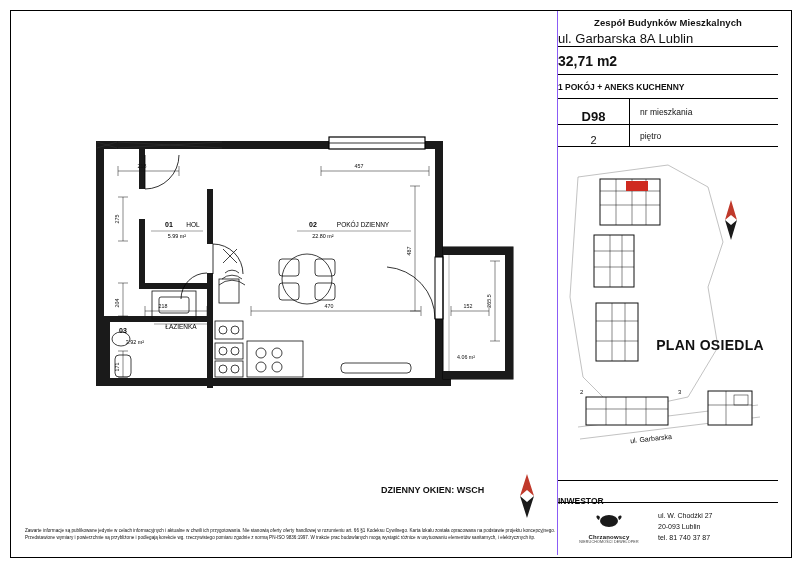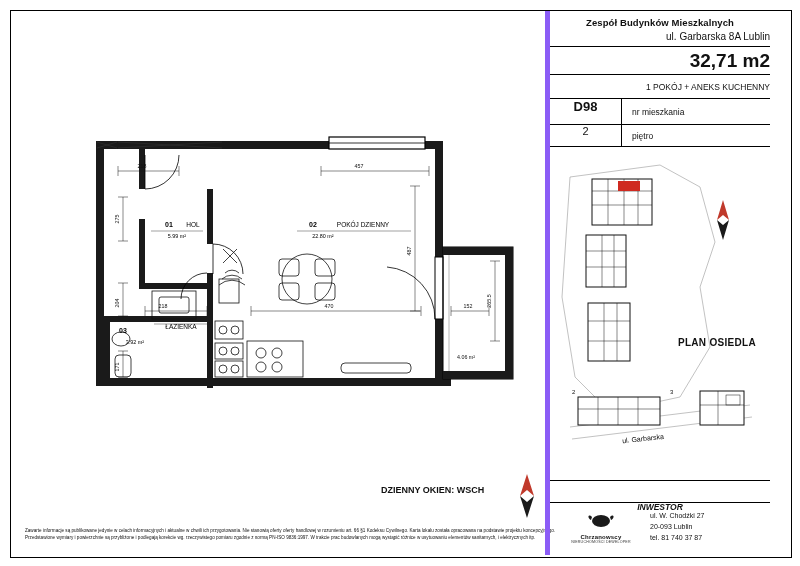--- a/index.html
+++ b/index.html
@@ -1,48 +1,48 @@
 <!DOCTYPE html>
 <html><head>
 <meta charset="utf-8">
 <style>
   html,body{margin:0;padding:0;background:#ffffff;}
   body{width:800px;height:566px;position:relative;font-family:"Liberation Sans",sans-serif;color:#111;overflow:hidden;}
   .sheet{position:absolute;left:0;top:0;width:800px;height:566px;}
   .frame{position:absolute;left:10px;top:10px;width:780px;height:546px;border:1px solid #000;}
 
   
-  .rpanel{position:absolute;left:545px;top:11px;width:220px;height:544px;border-left:5px solid #8b5cf6;}
+  .rpanel{position:absolute;left:557px;top:11px;width:220px;height:544px;border-left:1px solid #8b5cf6;}
   .rbox{position:absolute;left:0;width:220px;border-bottom:1px solid #000;box-sizing:border-box;}
   .hdr1{top:0;height:36px;}
   .hdr1 .l1{font-size:9.5px;font-weight:bold;text-align:center;margin-top:6px;letter-spacing:.1px;}
-  .hdr1 .l2{font-size:10px;text-align:right;margin-top:3px;}
+  .hdr1 .l2{font-size:13px;text-align:left;margin-top:3px;}
   .hdr2{top:36px;height:28px;}
-  .hdr2 .area{font-size:19px;font-weight:bold;text-align:right;line-height:28px;}
+  .hdr2 .area{font-size:14px;font-weight:bold;text-align:left;line-height:28px;}
   .hdr3{top:64px;height:24px;}
-  .hdr3 .rooms{font-size:8.5px;font-weight:normal;text-align:right;line-height:24px;}
+  .hdr3 .rooms{font-size:8.5px;font-weight:bold;text-align:left;line-height:24px;}
   .hdr4{top:88px;height:26px;}
   .hdr5{top:114px;height:22px;}
-  .cellL{position:absolute;left:0;top:0;width:72px;height:100%;border-right:1px solid #000;box-sizing:border-box;display:flex;align-items:flex-start;justify-content:center;}
+  .cellL{position:absolute;left:0;top:0;width:72px;height:100%;border-right:1px solid #000;box-sizing:border-box;display:flex;align-items:flex-end;justify-content:center;}
   .cellR{position:absolute;left:72px;top:0;width:148px;height:100%;display:flex;align-items:center;padding-left:10px;box-sizing:border-box;}
   .flatno{font-size:13px;font-weight:bold;}
   .floorno{font-size:11px;}
   .cellR span{font-size:8.5px;text-align:right;}
 
   
   .siteplan{position:absolute;left:0;top:136px;width:220px;height:333px;border-bottom:1px solid #000;overflow:hidden;}
-  .siteplan .title{position:absolute;right:14px;top:190px;font-size:10px;font-weight:bold;letter-spacing:.3px;}
+  .siteplan .title{position:absolute;right:14px;top:190px;font-size:14px;font-weight:bold;letter-spacing:.3px;}
   .streetlabel{position:absolute;left:72px;top:288px;font-size:7px;transform:rotate(-6deg);}
 
   
   .narrow-s{position:absolute;left:163px;top:52px;width:20px;height:42px;}
 
   
   .invbox{position:absolute;left:0;top:469px;width:220px;height:75px;box-sizing:border-box;}
-  .invtitle{font-size:8.5px;font-weight:bold;text-align:center;margin-top:22px;font-style:italic;}
+  .invtitle{font-size:8.5px;font-weight:bold;margin-top:16px;}
   .invline{position:absolute;left:0;top:22px;width:220px;border-top:1px solid #000;}
   .invlogo{position:absolute;left:14px;top:32px;width:74px;text-align:center;}
   .invlogo .lname{font-size:6px;font-weight:bold;margin-top:2px;letter-spacing:.2px;}
   .invlogo .lsub{font-size:3.6px;letter-spacing:.2px;color:#333;}
   .invaddr{position:absolute;left:100px;top:30px;font-size:7px;line-height:11px;}
 
   
   .planarea{position:absolute;left:11px;top:11px;width:558px;height:544px;}
   .wystawa{position:absolute;left:370px;top:474px;font-size:9px;font-weight:bold;}
   .narrow-b{position:absolute;left:505px;top:462px;width:22px;height:46px;}

